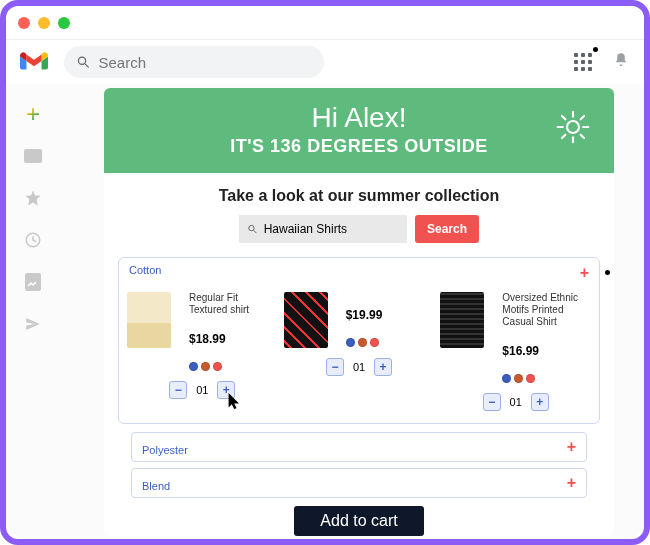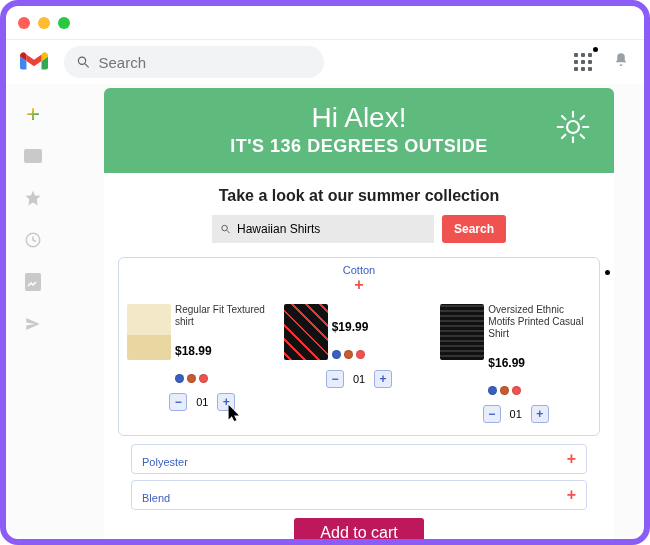--- a/index.html
+++ b/index.html
@@ -25,40 +25,40 @@
   .sb-icon { width:20px; height:20px; color:#bdbdbd; display:flex; align-items:center; justify-content:center; font-size:18px; }
   .plus-logo { font-size:24px; font-weight:300; background: linear-gradient(135deg,#ea4335 0%,#fbbc05 33%,#34a853 66%,#4285f4 100%); -webkit-background-clip:text; background-clip:text; color:transparent; }
   .content { flex:1; padding: 4px 20px 0 8px; overflow:hidden; }
   .email-card { background:#fff; border-radius:6px; width: 510px; margin-left:auto; margin-right:10px; }
   .banner { background:#5fba7d; color:#fff; text-align:center; padding:14px 10px 16px; border-top-left-radius:6px; border-top-right-radius:6px; position:relative; }
   .banner-hi { font-size:28px; font-weight:400; }
   .banner-sub { font-size:18px; font-weight:700; letter-spacing:.5px; margin-top:2px; }
   .sun { position:absolute; right:24px; top:22px; }
   .subtitle { text-align:center; font-size:16px; font-weight:700; color:#222; margin:14px 0 10px; }
   .inner-search { display:flex; justify-content:center; gap:8px; margin-bottom:14px; position:relative; }
-  .inner-search-box { width:222px; height:28px; background:#e9e9e9; display:flex; align-items:center; gap:6px; padding:0 8px; }
+  .inner-search-box { width:168px; height:28px; background:#e9e9e9; display:flex; align-items:center; gap:6px; padding:0 8px; }
   .inner-search-box input { border:none; background:transparent; outline:none; font-size:12px; width:100%; }
   .inner-search-btn { background:#f0524f; color:#fff; border:none; padding:0 12px; height:28px; font-size:12px; font-weight:600; cursor:pointer; border-radius:3px; }
   .accordion { margin:0 14px 8px; border:1px solid #cfd8ef; border-radius:6px; }
-  .acc-header { display:flex; align-items:center; justify-content:space-between; padding:6px 10px; font-size:11px; color:#3b5fc1;flex-direction:column; }
+  .acc-header { display:flex; align-items:flex-start; justify-content:space-between; padding:6px 10px; font-size:11px; color:#3b5fc1; }
   .acc-plus { color:#f0524f; font-size:16px; font-weight:700; }
   .products { display:flex; gap:6px; padding:4px 8px 4px; }
   .product { flex:1; position:relative; }
-  .prod-top { display:flex; gap:4px; }
+  .prod-top { display:flex; gap:18px; }
   .prod-img { width:44px; height:56px; background:#eee; border-radius:2px; flex-shrink:0; background-size:cover; }
   .prod-info { font-size:10px; line-height:1.2; }
   .prod-name { color:#333; margin-bottom:2px; }
   .prod-price { font-weight:700; font-size:12px; margin:16px 0; }
   .swatches { display:flex; gap:3px; }
   .swatch { width:9px; height:9px; border-radius:50%; border:1px solid rgba(0,0,0,.15); }
   .qty { display:flex; align-items:center; justify-content:center; gap:8px; margin-top:10px; margin-bottom:8px; }
   .qty-btn { width:18px; height:18px; border:1px solid #9bb0e6; background:#e7edfb; color:#3b5fc1; font-size:12px; font-weight:700; display:flex; align-items:center; justify-content:center; border-radius:3px; cursor:pointer; }
   .qty-val { font-size:11px; min-width:14px; text-align:center; }
   .acc-collapsed { margin:0 27px 6px; border:1px solid #cfd8ef; border-radius:4px; display:flex; align-items:flex-end; justify-content:space-between; padding:5px 10px; font-size:11px; color:#3b5fc1; }
-  .add-cart { display:block; margin:8px auto 0; background:#be185d; color:#fff; border:none; padding:6px 26px; font-size:16px; border-radius:3px; cursor:pointer; }
+  .add-cart { display:block; margin:8px auto 0; background:#0f172a; color:#fff; border:none; padding:6px 26px; font-size:16px; border-radius:3px; cursor:pointer; }
   .cursor { position:absolute; width:16px; height:20px; pointer-events:none; }
   .side-dot { position:absolute; right:34px; top:186px; width:5px; height:5px; background:#000; border-radius:50%; }
   
   .thumb1 { background: linear-gradient(#f3e8c8 55%, #e8d7a0 55%); }
   .thumb2 { background: repeating-linear-gradient(45deg,#111 0 4px,#e33 4px 6px,#111 6px 10px); }
   .thumb3 { background: repeating-linear-gradient(0deg,#111 0 3px,#333 3px 5px); }
 </style>
 </head>
 <body>
 

